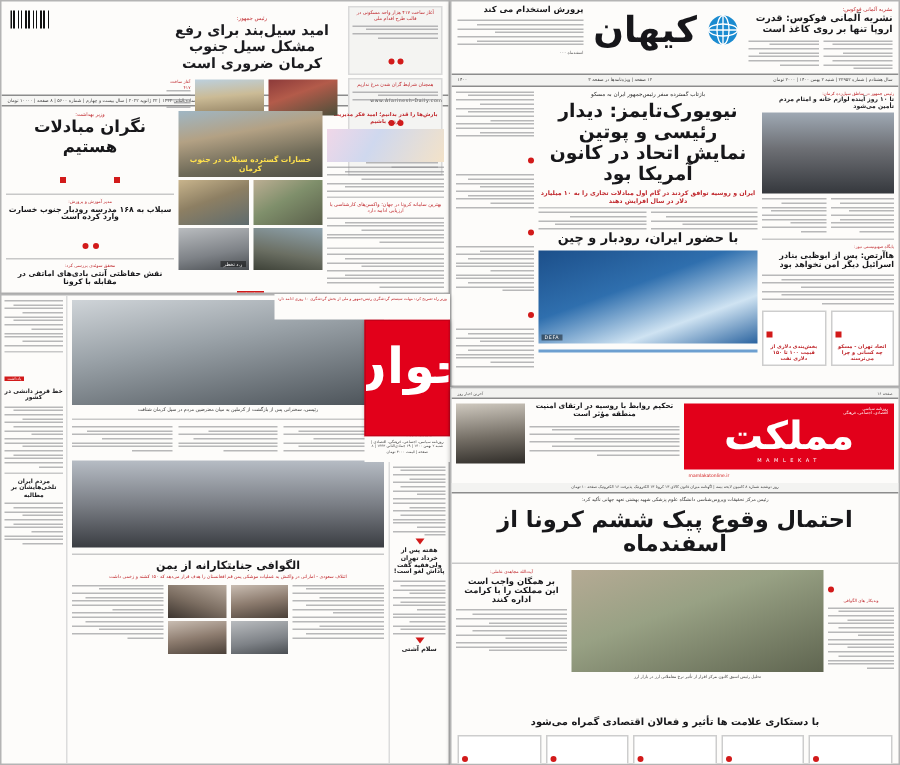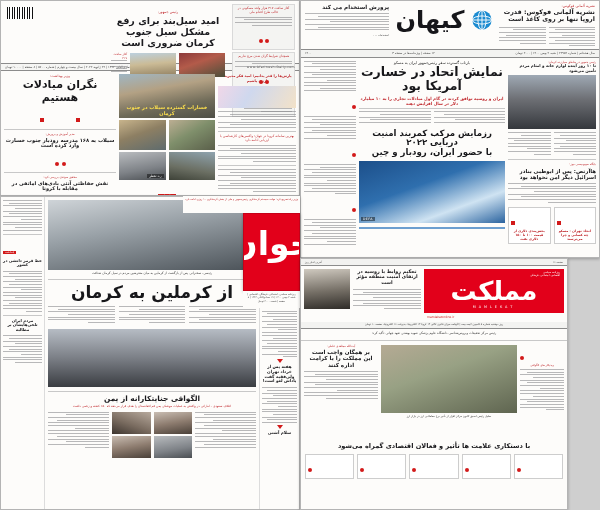--- a/index.html
+++ b/index.html
@@ -372,40 +372,40 @@
           </div>
           <div class="box" style="flex:1;padding:2px;">
             <div style="text-align:left;"><span class="redsq"></span></div>
             <div class="kicker" style="font-size:3.4px;font-weight:bold;">بخش‌بندی دلاری از قیمت ۱۰۰ تا ۱۵۰ دلاری نفت</div>
           </div>
         </div>
       </div>
 
       <div style="flex:1;">
         <div class="sub" style="font-size:3.8px;color:#2a2a2a;">بازتاب گسترده سفر رئیس‌جمهور ایران به مسکو</div>
-        <div class="hl" style="font-size:12.5px;">نمایش اتحاد در خسارت آمریکا بود</div>
+        <div class="hl" style="font-size:12.5px;margin-top:2px;">نیویورک‌تایمز: دیدار رئیسی و پوتین</div>
+        <div class="hl" style="font-size:12.5px;">نمایش اتحاد در کانون آمریکا بود</div>
         <div class="kicker" style="font-size:4.2px;font-weight:bold;margin-top:3px;">ایران و روسیه توافق کردند در گام اول مبادلات تجاری را به ۱۰ میلیارد دلار در سال افزایش دهند</div>
         <div class="rule" style="margin:2px 0;"></div>
         <div style="display:flex;gap:3px;">
           <div style="flex:1;" class="txt dense">
               <i></i>
               <i class="s85"></i>
               <i></i>
               <i class="s70"></i>
               <i></i>
             </div>
           <div style="flex:1;" class="txt dense">
               <i></i>
               <i class="s70"></i>
               <i></i>
               <i class="s85"></i>
               <i></i>
             </div>
         </div>
-        <div class="hl" style="font-size:8.6px;margin-top:4px;">رزمایش مرکب کمربند امنیت دریایی ۲۰۲۲</div>
         <div class="hl" style="font-size:8.6px;">با حضور ایران، رودبار و چین</div>
         <div class="photo img-navy" style="height:62px;margin-top:3px;">
           <span class="wm">DEFA</span>
         </div>
         <div class="rule-blue" style="margin-top:4px;"></div>
       </div>
 
       <div style="width:52px;">
         <div class="txt dense">
             <i></i>
@@ -537,21 +537,20 @@
             <i></i>
           </div>
         <div class="redtri"></div>
         <div class="hl" style="font-size:4.2px;">سلام آشتی</div>
       </div>
 
       <div style="flex:1;padding:3px;">
         <div class="photo img-hall" style="height:70px;"></div>
         <div class="sub" style="font-size:3.2px;margin-top:2px;">رئیسی، سخنرانی پس از بازگشت از کرملین به میان معترضین مردم در سیل کرمان شتافت</div>
         <div class="rule" style="margin:3px 0;"></div>
-        <div class="hl" style="font-size:17px;letter-spacing:-.3px;">از کرملین به کرمان</div>
         <div style="display:flex;gap:4px;margin-top:4px;">
           <div style="flex:1;" class="txt dense">
               <i></i>
               <i class="s85"></i>
               <i></i>
               <i class="s70"></i>
               <i></i>
               <i class="s85"></i>
               <i></i>
             </div>
@@ -702,21 +701,21 @@
         <i></i>
         <i class="s85"></i>
         <i></i>
         <i class="s70"></i>
         <i></i>
         <i class="s85"></i>
         <i></i>
       </div>
   </div>
 
-  <div class="paper shadow" style="left:300px;top:258px;width:268px;height:252px;">
+  <div class="paper shadow" style="left:300px;top:258px;width:300px;height:252px;">
 
     <div style="display:flex;justify-content:space-between;font-size:2.6px;color:#555;padding:1.5px 4px;background:#f2f2f0;">
       <span>صفحه ۱۶</span>
       <span>آخرین اخبار روز</span>
     </div>
     <div class="rule-dark"></div>
 
     <div style="display:flex;height:56px;padding:3px;gap:3px;">
 
       <div style="width:140px;">
@@ -745,20 +744,21 @@
       <div style="width:46px;">
         <div class="photo img-cleric" style="height:40px;"></div>
       </div>
     </div>
 
     <div style="background:#f3f3f1;font-size:2.6px;color:#444;padding:1.4px 4px;text-align:center;">روز دوشنبه شماره ۸ کامیون لایحه بیمه | اگهنامه میزان قانون کالای ۱۳ کرونا ۱۳ الکترونیک پذیرفت ۱۶ الکترونیک صفحه ۱۰ تومان</div>
     <div class="rule-dark"></div>
 
     <div style="padding:3px 4px 0 4px;">
       <div class="sub" style="font-size:3.2px;">رئیس مرکز تحقیقات ویروس‌شناسی دانشگاه علوم پزشکی شهید بهشتی تعهد جهانی تأکید کرد:</div>
+      <div class="hl" style="font-size:15px;margin-top:2px;">احتمال وقوع پیک ششم کرونا از اسفندماه</div>
     </div>
     <div class="rule" style="margin:4px 0;"></div>
 
     <div style="display:flex;padding:0 3px;gap:3px;height:96px;">
 
       <div style="width:44px;">
         <div style="text-align:left;"><span class="reddot"></span></div>
         <div class="kicker" style="font-size:2.8px;">وبدیکار های الگوافی</div>
         <div class="txt dense" style="margin-top:2px;">
             <i></i>

